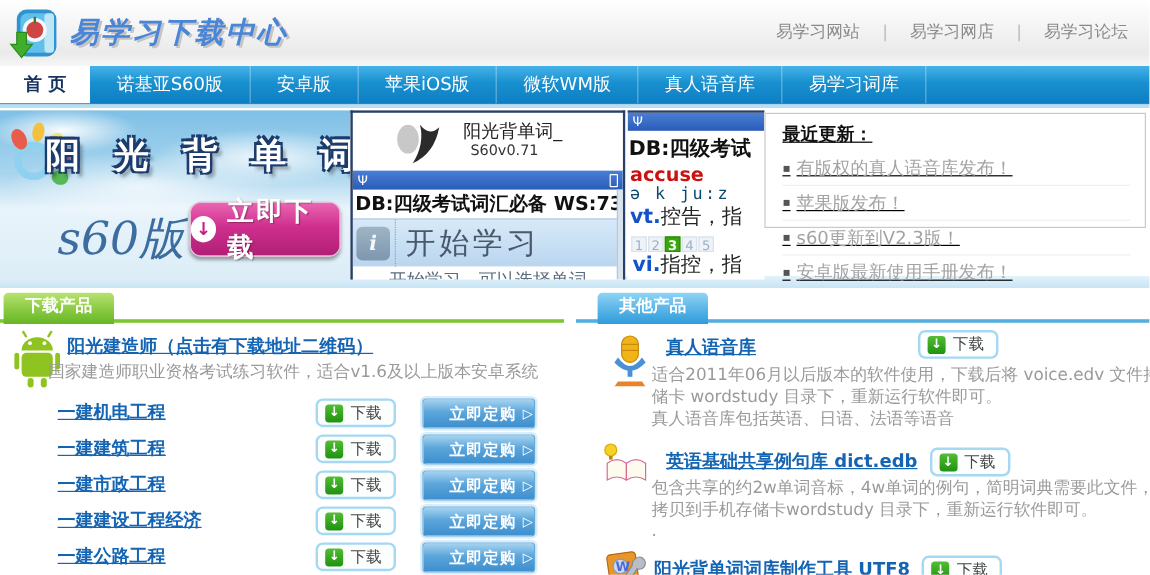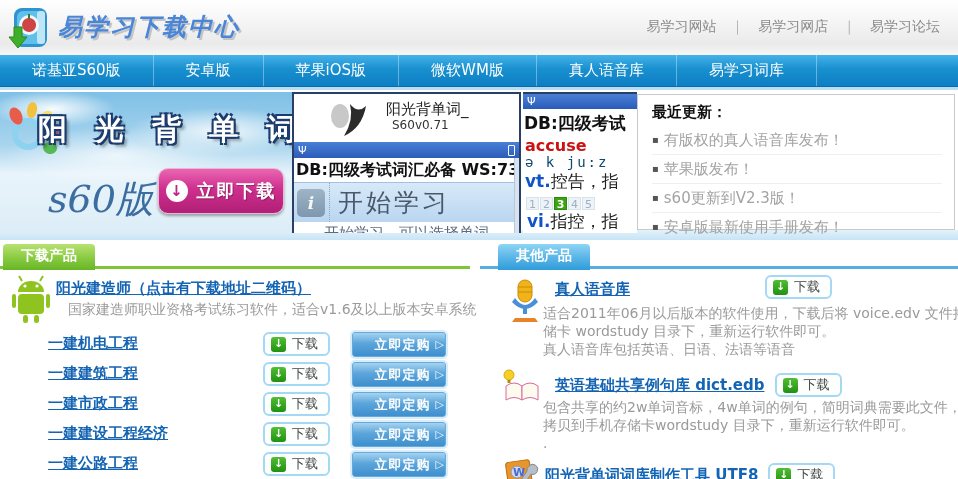--- a/index.html
+++ b/index.html
@@ -12,21 +12,21 @@
   .logo-text { font-size:24px; font-weight:bold; font-style:italic; color:#4a86d8;
                text-shadow:2px 2px 0 #c4c4c4; letter-spacing:2px; margin-left:6px; }
   .header-links { position:absolute; right:12px; top:18px; font-size:14px; color:#8a8a8a; }
   .header-links a { color:#8a8a8a; text-decoration:none; margin:0 6px; cursor:pointer; }
   .hl-sep { color:#aaa; margin:0 8px; }
 
   
   .nav { height:32px; background:linear-gradient(#45b2e9,#1890cf 45%,#0e7ec4); display:flex;
          border-bottom:1px solid #0b6aa8; }
   .nav-underline { height:3px; background:#b9ddf1; }
-  .nav-item { color:#fff; font-size:15px; padding:0 32px; line-height:31px; cursor:pointer;
+  .nav-item { color:#fff; font-size:15px; padding:0 22px; line-height:31px; cursor:pointer;
               border-right:1px solid rgba(255,255,255,.35); position:relative; white-space:nowrap; }
   .nav-item.active { background:#fff; color:#16335f; font-weight:bold; border-right:none; padding:0 20px; }
 
   
   .banner-row { position:relative; height:150px; }
   .banner-strip { position:absolute; left:0; right:0; bottom:0; height:10px;
                   background:linear-gradient(#e3f2fb,#c7e4f5); }
   .banner-left { position:absolute; left:0; top:2px; width:292px; height:141px; overflow:hidden;
     background:
       radial-gradient(ellipse 90px 26px at 18% 12%, rgba(255,255,255,.95), transparent 70%),
@@ -37,21 +37,21 @@
   .banner-title { position:absolute; left:38px; top:18px; font-size:29px; font-weight:bold; color:#fff;
       letter-spacing:9px; white-space:nowrap;
       text-shadow:-2px -2px 0 #1c3c6e, 2px -2px 0 #1c3c6e, -2px 2px 0 #1c3c6e, 2px 2px 0 #1c3c6e, 4px 4px 3px rgba(0,0,0,.35); }
   .banner-sub { position:absolute; left:48px; top:82px; font-size:38px; font-style:italic;
       color:#3c6da1; font-family:"DejaVu Serif","Liberation Serif",serif; }
   .dl-now-btn { position:absolute; left:158px; top:76px; width:126px; height:46px; border-radius:10px;
       background:linear-gradient(#ea66b2,#cf2f8e 45%,#b01f76); border:1px solid #e9b7d4;
       box-shadow:0 2px 3px rgba(0,0,0,.35); display:flex; align-items:center; justify-content:center; cursor:pointer; }
   .dl-now-circle { width:22px; height:22px; border-radius:50%; background:#fff; color:#c02384;
       font-weight:bold; font-size:15px; text-align:center; line-height:22px; margin-right:9px; }
-  .dl-now-label { color:#fff; font-size:18px; font-weight:bold; letter-spacing:2px;
+  .dl-now-label { color:#fff; font-size:22px; font-weight:bold; letter-spacing:2px;
       text-shadow:1px 1px 1px rgba(0,0,0,.3); }
 
   
   .phone1 { position:absolute; left:292px; top:2px; width:229px; height:141px; background:#fff;
             border:2px solid #2a3f66; border-bottom:none; overflow:hidden; }
   .p1-head { height:48px; background:#fff; position:relative; }
   .p1-logo { position:absolute; left:28px; top:6px; }
   .p1-title { position:absolute; left:92px; top:6px; font-size:15px; color:#222; }
   .p1-ver { position:absolute; left:98px; top:24px; font-size:12px; color:#333; }
   .p1-bar { height:16px; background:linear-gradient(#4a7fd6,#2a5cb8); color:#fff; font-size:11px;
@@ -79,22 +79,22 @@
   .p2-line { font-size:17px; white-space:nowrap; padding-left:2px; line-height:22px; }
   .p2-pos { color:#1353c9; font-weight:bold; }
   .p2-cn { color:#222;text-align:right; }
   .p2-pages { position:absolute; left:3px; top:103px; display:flex; }
   .p2-page { width:13px; height:13px; font-size:11px; text-align:center; line-height:13px;
              color:#9ab0c4; margin-right:1px; background:#eef3f8; border:1px solid #d7e2ec; }
   .p2-page.active { background:#3aa510; color:#fff; border-color:#2c8b0a; font-weight:bold; }
   .p2-vi { position:absolute; left:2px; top:116px; }
 
   
-  .updates { position:absolute; left:637px; top:4px; width:318px; height:136px; background:#fff;
-             border:1px solid #c9c9c9; padding:8px 12px 0 14px; }
+  .updates { position:absolute; left:637px; top:4px; width:318px; height:96px; background:#fff;
+             border:1px solid #c9c9c9; padding:8px 12px 0 14px;text-decoration:underline; }
   .updates-title { font-size:15px; font-weight:bold; color:#111; margin-bottom:4px; }
   .update-item { font-size:15px; color:#a3a3a3; padding:5px 0 4px 0; border-bottom:1px solid #efefef; cursor:pointer; }
   .update-item:last-child { border-bottom:none; }
   .u-bullet { color:#555; font-size:10px; margin-right:5px; vertical-align:2px; }
 
   
   .tabs-row { position:relative; height:26px; margin-top:4px; }
   .tab-col-left  { position:absolute; left:0;   top:0; width:470px; border-bottom:3px solid #7fc637; height:25px; }
   .tab-col-right { position:absolute; left:480px; top:0; width:478px; border-bottom:3px solid #55aede; height:25px; }
   .tab { display:inline-block; height:26px; line-height:22px; padding:0 18px; color:#fff; font-size:14px;
@@ -102,21 +102,21 @@
   .tab-green { background:linear-gradient(#b8e272,#8ccc44 50%,#67b526); margin-left:3px; }
   .tab-blue  { background:linear-gradient(#8ed5f5,#5cb6e8 50%,#2f9cd9); margin-left:18px; }
 
   
   .main { position:relative; height:212px; }
   .link-blue { color:#1464b4; font-weight:bold; text-decoration:underline; cursor:pointer; }
   .desc-gray { color:#9a9a9a; font-size:14px; }
 
   .android-icon { position:absolute; left:8px; top:4px; }
   .prod-title { position:absolute; left:56px; top:9px; font-size:15px; }
-  .prod-desc  { position:absolute; left:68px; top:31px; white-space:nowrap;text-align:center; }
+  .prod-desc  { position:absolute; left:40px; top:31px; white-space:nowrap;text-align:center; }
 
   .dl-row { position:absolute; left:0; width:478px; height:26px; }
   .dl-row .row-link { position:absolute; left:48px; top:2px; font-size:15px; }
   .dl-btn { position:absolute; left:263px; top:0; height:24px; padding:0 10px 0 6px; background:#fdfefe;
             border:2px solid #a5d8f2; border-radius:6px; display:flex; align-items:center; cursor:pointer; }
   .dl-btn-ico { width:15px; height:15px; border-radius:3px; background:linear-gradient(#53bd35,#1f9210);
                 color:#fff; font-size:11px; font-weight:bold; text-align:center; line-height:14px; margin-right:6px; }
   .dl-btn-label { font-size:13px; color:#444; }
   .order-btn { position:absolute; left:352px; top:0; width:94px; height:25px;
                background:linear-gradient(#a6d3f0,#5ba5da 45%,#3e8fce); border:1px solid #64aadb;
@@ -144,20 +144,21 @@
       <path d="M8 24 h8 v10 h5 l-9 11 -9 -11 h5 z" fill="#3fae2a" stroke="#2b8a1a"></path>
     </svg>
     <span class="logo-text">易学习下载中心</span>
   </div>
   <div class="header-links">
     <a>易学习网站</a><span class="hl-sep">｜</span><a>易学习网店</a><span class="hl-sep">｜</span><a>易学习论坛</a>
   </div>
 </div>
 
 <div class="nav">
+  <div class="nav-item active">首 页</div>
   <div class="nav-item">诺基亚S60版</div>
   <div class="nav-item">安卓版</div>
   <div class="nav-item">苹果iOS版</div>
   <div class="nav-item">微软WM版</div>
   <div class="nav-item">真人语音库</div>
   <div class="nav-item">易学习词库</div>
 </div>
 <div class="nav-underline"></div>
 
 <div class="banner-row">

